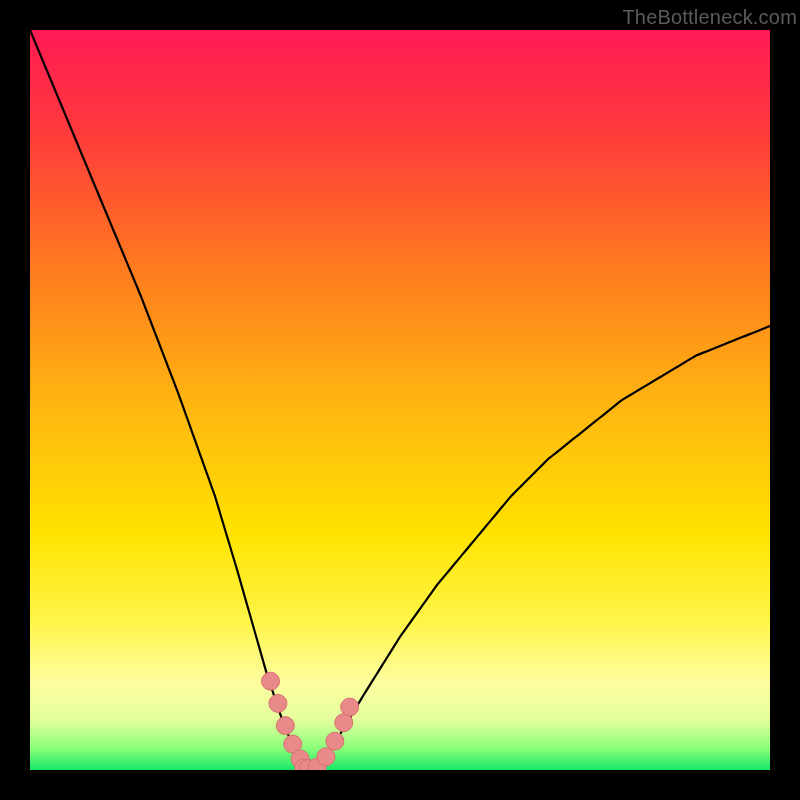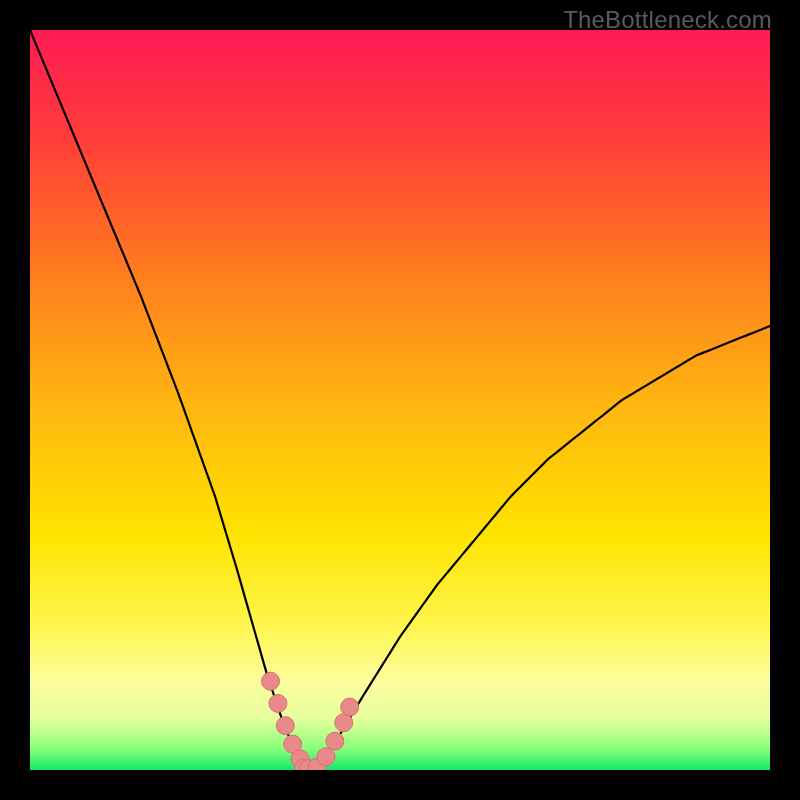--- a/index.html
+++ b/index.html
@@ -19,23 +19,23 @@
     height: 740px;
     overflow: hidden;
   }
   .gradient {
     position: absolute;
     inset: 0;
   }
   .attribution {
     position: absolute;
     top: 6px;
-    right: 28px;
+    right: 3px;
     color: #5b5b5b;
-    font-size: 24px;
+    font-size: 20px;
     font-weight: 400;
     letter-spacing: 0.2px;
   }
   svg.overlay {
     position: absolute;
     inset: 0;
   }
 </style>
 </head>
 <body>

